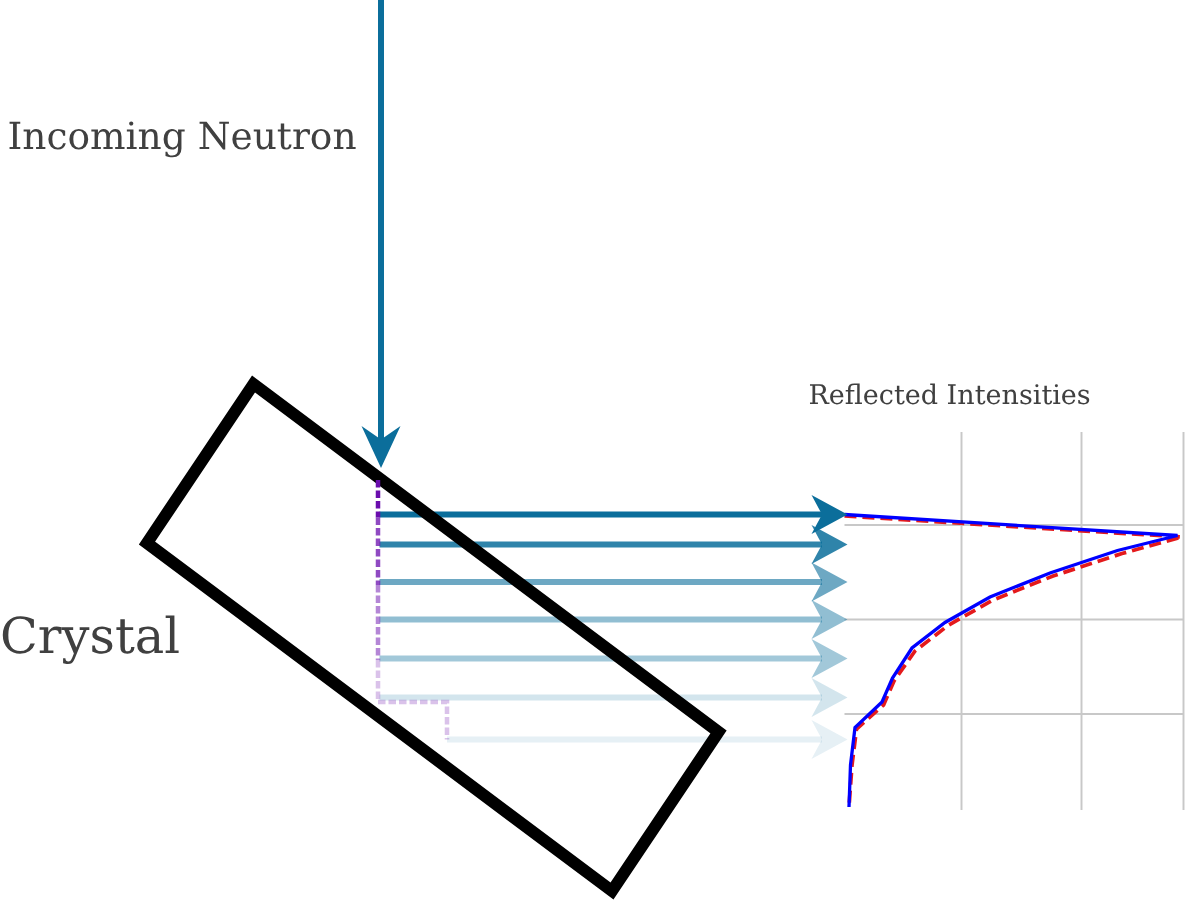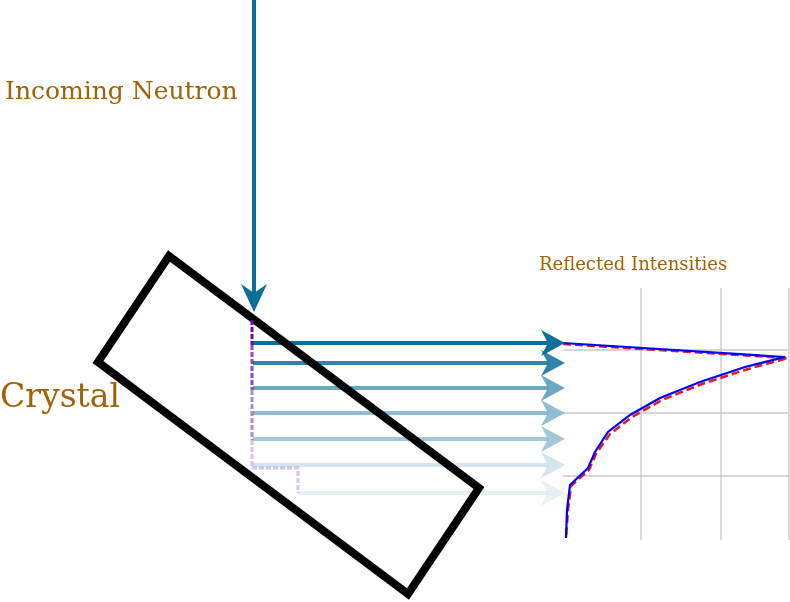--- a/index.html
+++ b/index.html
@@ -1,21 +1,21 @@
 <!DOCTYPE html>
 <html><head>
 <meta charset="utf-8">
 <style>
   html, body { margin:0; padding:0; background:#ffffff; }
   body { width:790px; height:602px; position:relative; overflow:hidden; }
   svg { position:absolute; left:0; top:0; }
-  .lbl { position:absolute; font-family:"DejaVu Serif", serif; color:#a16207; white-space:nowrap; }
+  .lbl { position:absolute; font-family:"DejaVu Serif", serif; color:#404040; white-space:nowrap; }
   #lbl-incoming { left:5px; top:76px; font-size:25px; }
   #lbl-reflected { left:539px; top:253px; font-size:18px; }
-  #lbl-crystal { left:0px; top:376px; font-size:33px; }
+  #lbl-crystal { left:0px; top:404px; font-size:33px; }
 </style>
 </head>
 <body>
 
 <svg width="790" height="602" viewBox="0 0 790 602">
   <defs>
     <marker id="arrowhead" viewBox="0 0 20 20" refX="14" refY="10" markerWidth="8" markerHeight="8" orient="auto">
       <path d="M0,0 L20,10 L0,20 L6,10 Z" fill="context-stroke"></path>
     </marker>
   </defs>

